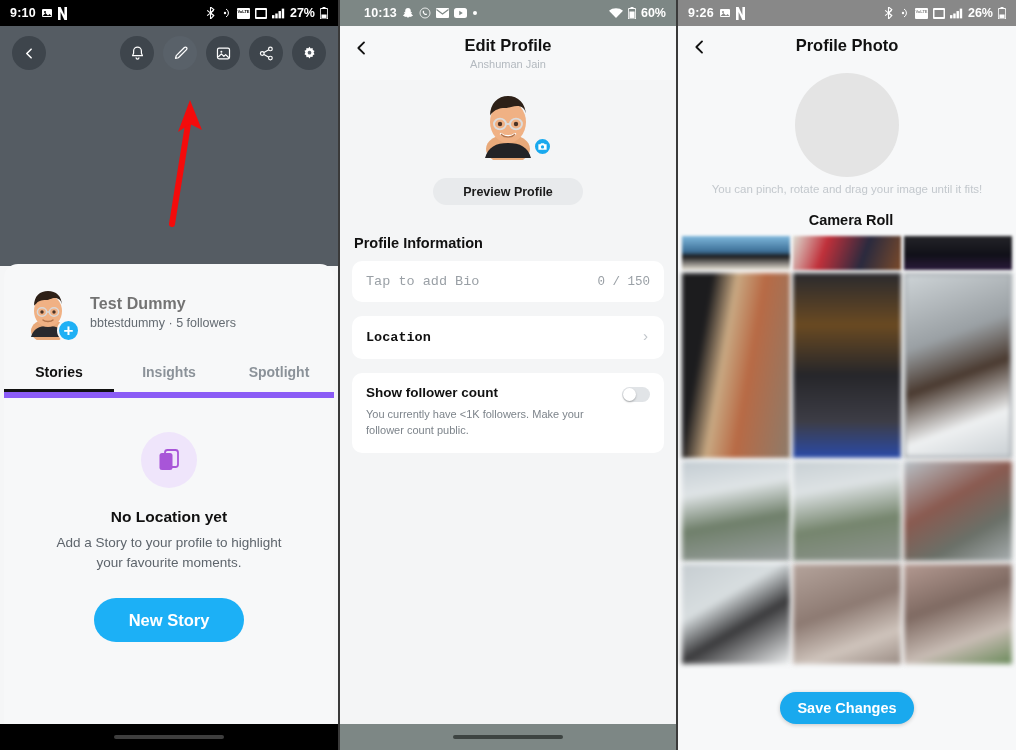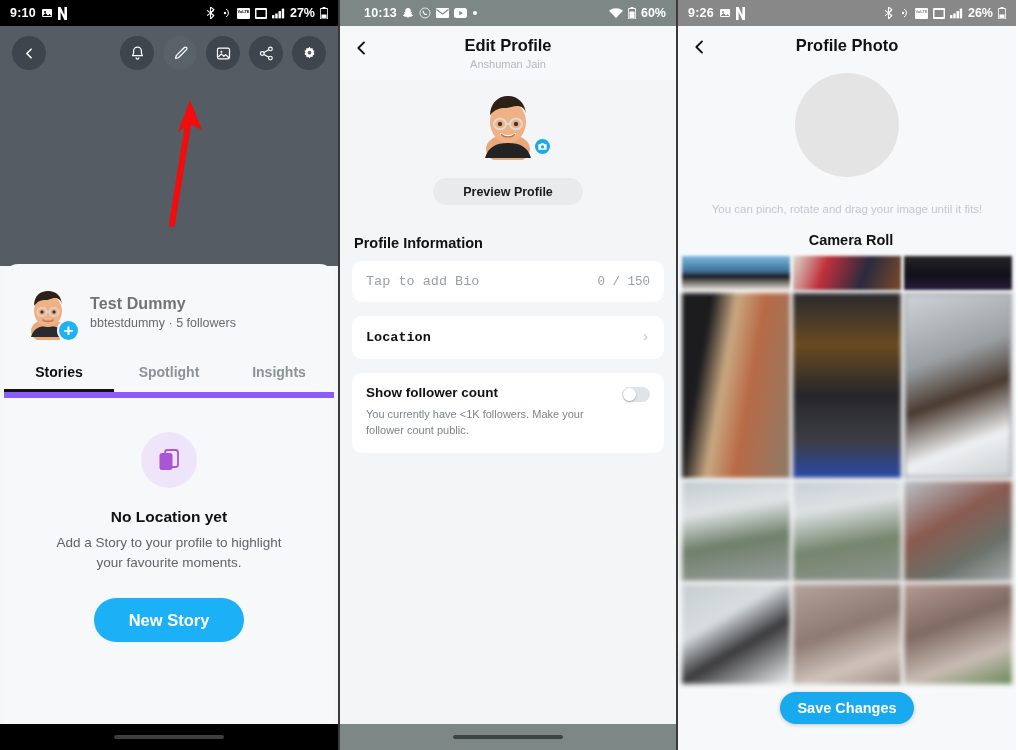--- a/index.html
+++ b/index.html
@@ -145,21 +145,21 @@
 
   
   .p3-header { background: #f7f8f9; padding: 10px 0 8px 0; position: relative; }
   .p3-back { position: absolute; left: 14px; top: 11px; }
   .p3-title { text-align: center; font-size: 16.5px; font-weight: 700; color: #111; }
   .p3-circle {
     width: 104px; height: 104px; border-radius: 50%;
     background: #e4e4e4; margin: 10px auto 0 auto;
   }
   .p3-hint { text-align: center; font-size: 11.5px; color: #c3c8cd;
-             line-height: 1.5; margin-top: 24px; }
+             line-height: 1.5; margin-top: 4px; }
   .p3-roll { font-size: 14.5px; font-weight: 700; color: #111; margin: 14px 0 8px 8px; text-align: center; }
   .grid { display: grid; grid-template-columns: repeat(3, 1fr); gap: 3px; padding: 0 4px; }
   .thumb { width: 100%; height: 100px; overflow: hidden; position: relative;
            background: #cfd3d6; }
   .thumb.tall { height: 185px; }
   .thumb.short { height: 34px; }
   .save-btn {
     position: absolute; left: 50%; transform: translateX(-50%);
     bottom: 26px; width: 134px; height: 32px; background: #19a9ee;
     border-radius: 18px; color: #fff; font-size: 14.5px; font-weight: 700;
@@ -300,22 +300,22 @@
           <div class="plus-badge">+</div>
         </div>
         <div>
           <div class="u-name">Test Dummy</div>
           <div class="u-sub">bbtestdummy · 5 followers</div>
         </div>
       </div>
 
       <div class="p1-tabs">
         <div class="p1-tab active">Stories</div>
+        <div class="p1-tab">Insights</div>
         <div class="p1-tab">Spotlight</div>
-        <div class="p1-tab">Insights</div>
       </div>
 
       <div class="p1-empty">
         <div class="stories-ico">
           <svg width="26" height="26" viewBox="0 0 26 26">
               <rect x="9" y="3" width="13" height="17" rx="2.5" fill="none" stroke="#a855d8" stroke-width="1.8"></rect>
               <rect x="3.5" y="6" width="13" height="17" rx="2.5" fill="#a855d8"></rect>
             </svg>
         </div>
         <div class="e-title">No Location yet</div>

